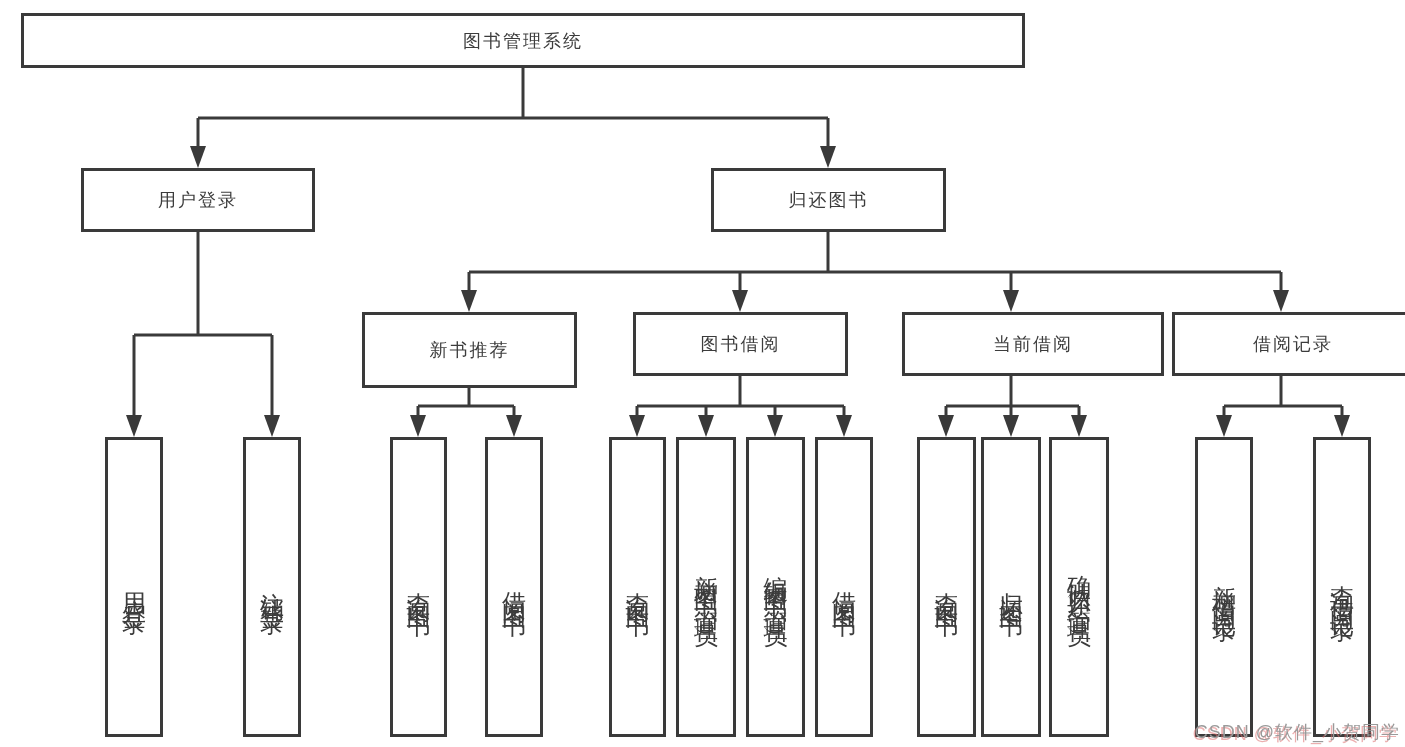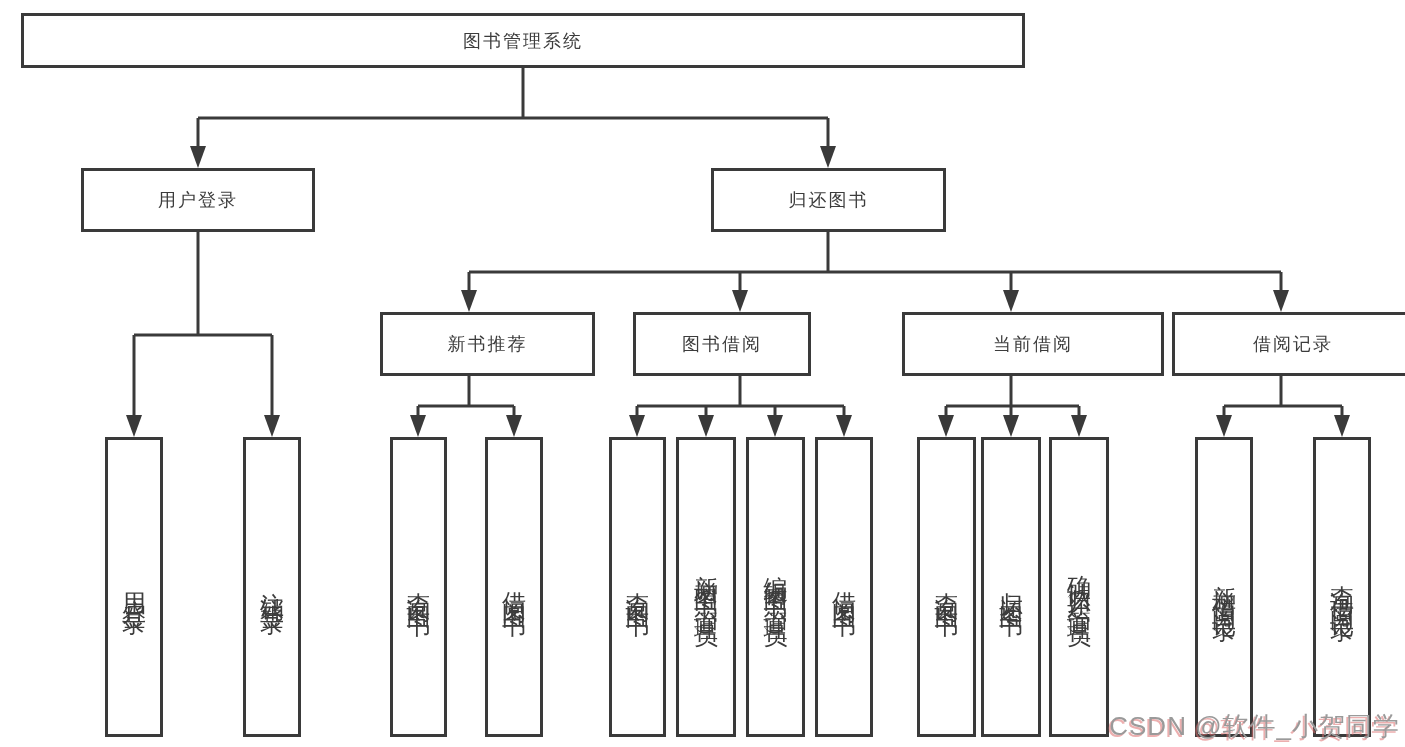--- a/index.html
+++ b/index.html
@@ -20,21 +20,21 @@
     font-size:18px;color:var(--text,#3c3c3c);
     letter-spacing:2px;white-space:nowrap;line-height:1;
   }
   .vbox span{
     writing-mode:vertical-rl;text-orientation:mixed;
     font-size:24px;color:var(--text,#3c3c3c);
     letter-spacing:7px;line-height:1;
   }
   .watermark{
     position:absolute;right:5px;bottom:3px;z-index:3;
-    font-size:26px;letter-spacing:1px;white-space:nowrap;
+    font-size:18px;letter-spacing:1px;white-space:nowrap;
     color:var(--watermark-gray,#9a9a9a);
     text-shadow:-2px 2px 0 var(--watermark-red-shadow,rgba(220,110,110,0.55));
   }
 </style>
 </head>
 <body>
 
 <div class="canvas">
 
   <svg class="connectors" width="1405" height="747" viewBox="0 0 1405 747" aria-hidden="true">
@@ -103,24 +103,24 @@
     <span>图书管理系统</span>
   </div>
 
   <div class="hbox" style="left:81px;top:168px;width:234px;height:64px">
     <span>用户登录</span>
   </div>
   <div class="hbox" style="left:711px;top:168px;width:235px;height:64px">
     <span>归还图书</span>
   </div>
 
-  <div class="hbox" style="left:380px;top:312px;width:215px;height:64px">
+  <div class="hbox" style="left:362px;top:312px;width:215px;height:76px">
     <span>新书推荐</span>
   </div>
-  <div class="hbox" style="left:633px;top:312px;width:178px;height:64px">
+  <div class="hbox" style="left:633px;top:312px;width:215px;height:64px">
     <span>图书借阅</span>
   </div>
   <div class="hbox" style="left:902px;top:312px;width:262px;height:64px">
     <span>当前借阅</span>
   </div>
   <div class="hbox" style="left:1172px;top:312px;width:242px;height:64px">
     <span>借阅记录</span>
   </div>
 
   <div class="vbox" style="left:105px;top:437px;width:58px;height:300px">

